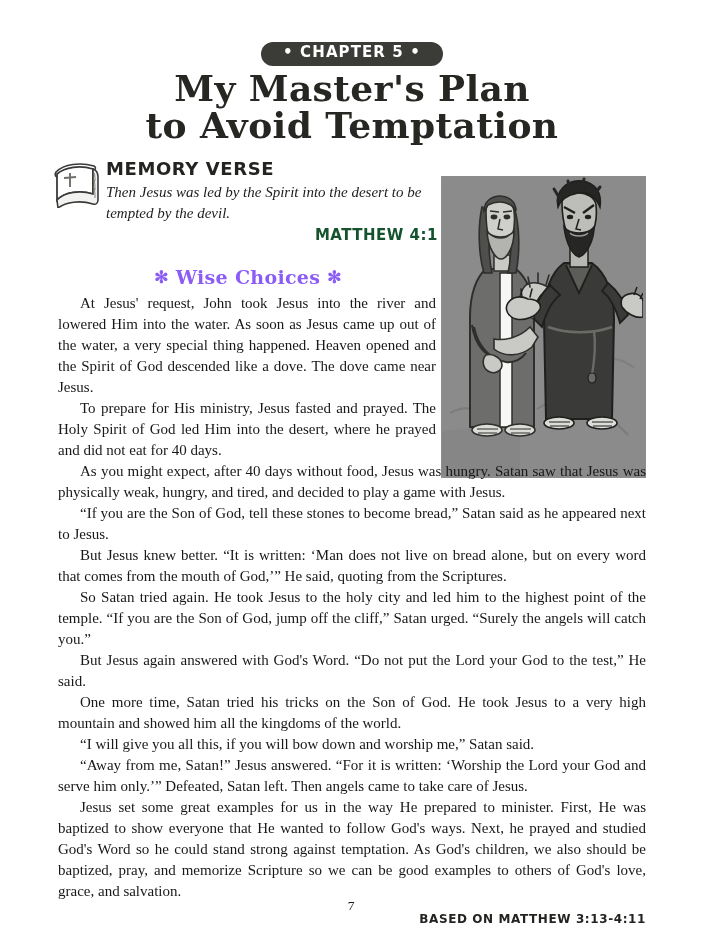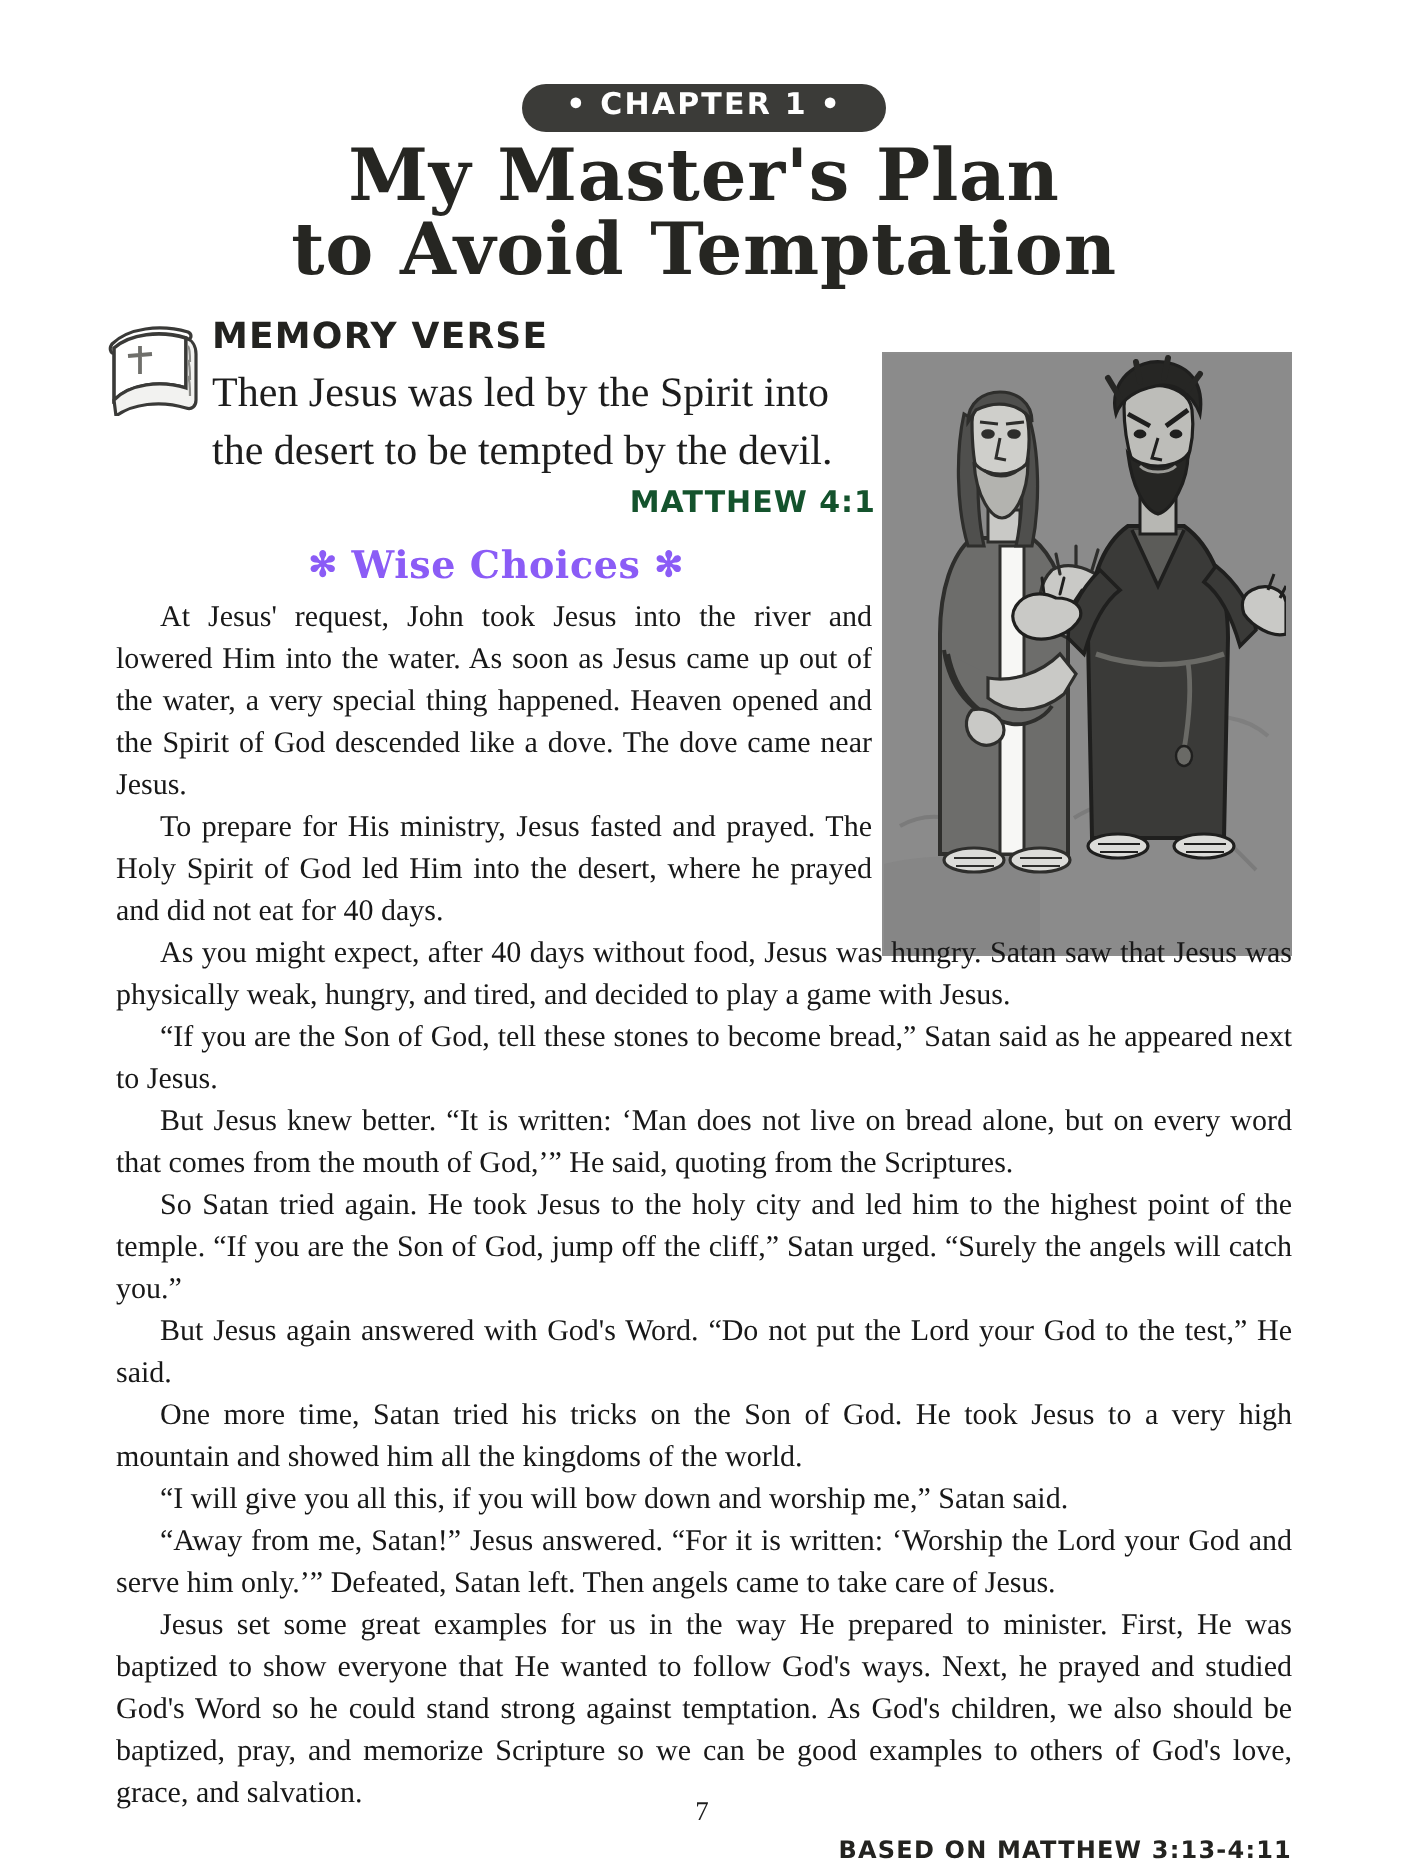--- a/index.html
+++ b/index.html
@@ -100,21 +100,22 @@
   .mem-heading {
     font-family: "DejaVu Sans", sans-serif;
     font-weight: bold;
     font-size: 18px;
     letter-spacing: 0.6px;
     color: #232320;
     margin-bottom: 3px;
   }
   .mem-verse {
     font-family: "Liberation Serif", serif;
-    font-size: 21px;
+    font-style: italic;
+    font-size: 15px;
     line-height: 1.38;
     color: #1d1d1d;
   }
   .mem-ref {
     text-align: right;
     font-family: "DejaVu Sans", sans-serif;
     font-weight: bold;
     font-size: 15px;
     letter-spacing: 0.5px;
     margin-top: 2px;
@@ -313,21 +314,21 @@
 
       <ellipse cx="117" cy="246" rx="15" ry="6" fill="#dcdcd9" stroke="#1f1f1e" stroke-width="1.6"></ellipse>
       <ellipse cx="160" cy="246" rx="15" ry="6" fill="#dcdcd9" stroke="#1f1f1e" stroke-width="1.6"></ellipse>
       <path d="M107 245 L 128 245 M108 249 L 127 249 M150 245 L 171 245 M151 249 L 170 249" stroke="#1f1f1e" stroke-width="1.1" fill="none"></path>
     </svg>
   </div>
 
   <div class="content">
 
     <div class="badge-row">
-      <span class="chapter-badge">• CHAPTER 1 •</span>
+      <span class="chapter-badge">• CHAPTER 5 •</span>
     </div>
 
     <div class="title-block">
       <div class="title-line l1">My Master's Plan</div>
       <div class="title-line l2">to Avoid Temptation</div>
     </div>
 
     <div class="memverse">
       <span class="book-icon">
         <svg width="52" height="48" viewBox="0 0 52 48" xmlns="http://www.w3.org/2000/svg">

